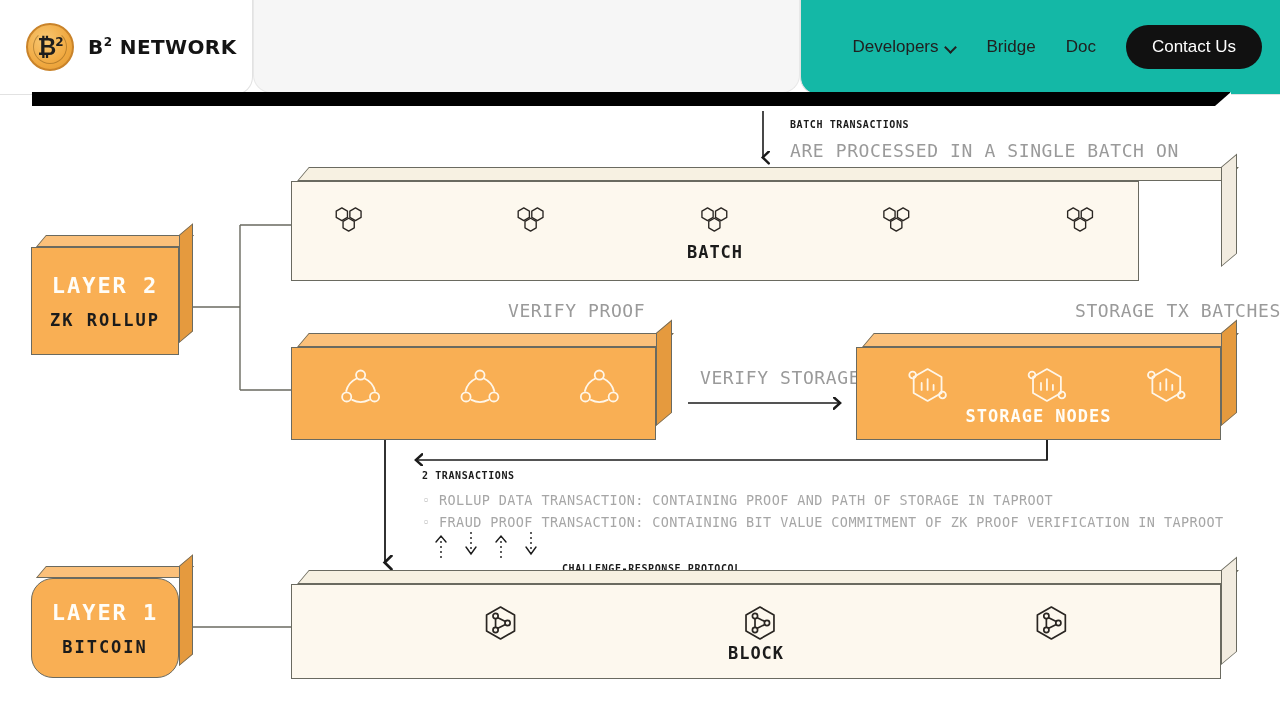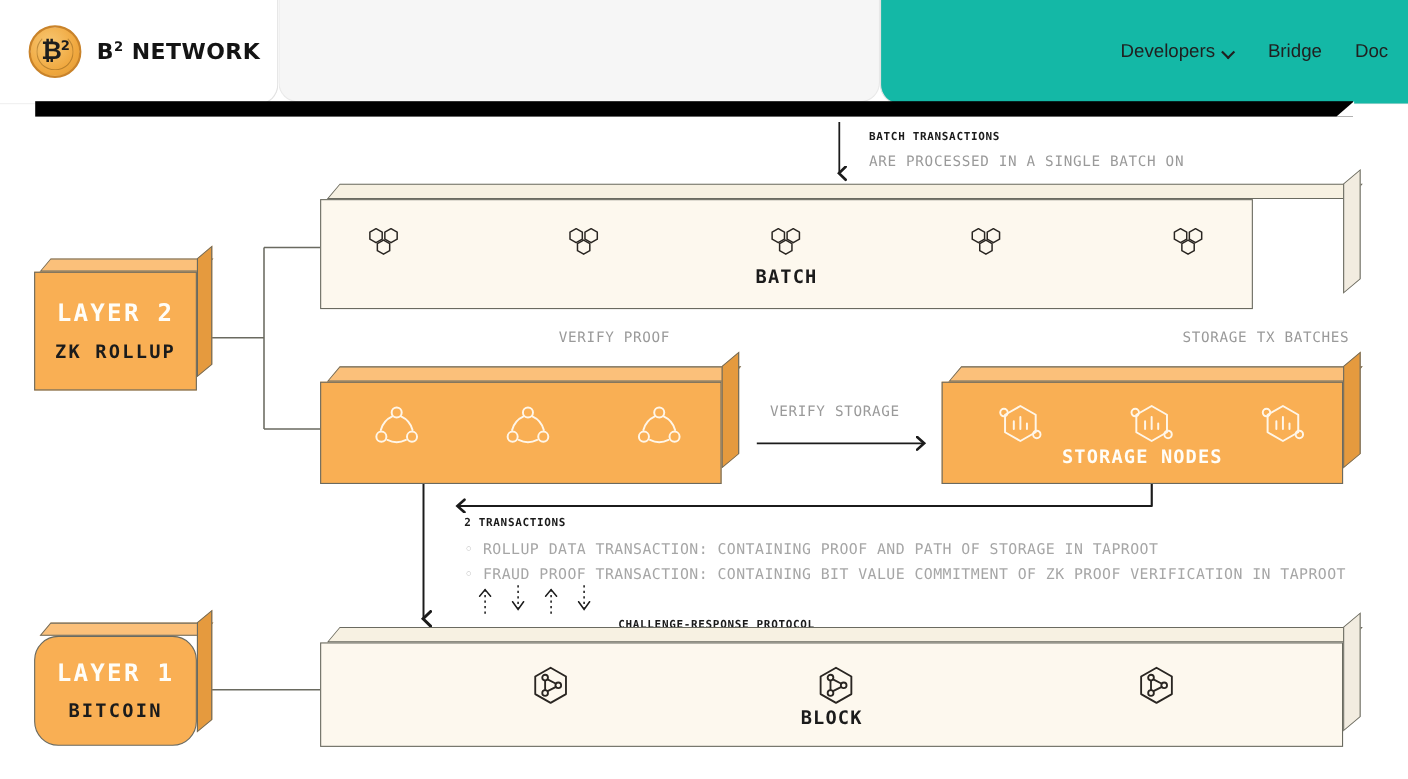--- a/index.html
+++ b/index.html
@@ -131,21 +131,21 @@
     font-weight:bold;font-size:17px;color:#1b1b1b;letter-spacing:2px;
     text-align:center;width:100%;margin-top:12px;
   }
 
   
   .ann{
     position:absolute;
     font-family:"DejaVu Sans Mono","Liberation Mono",monospace;
     white-space:nowrap;
   }
-  .ann-grey{color:#9a9a9a;font-size:13px;letter-spacing:.6px;}
+  .ann-grey{color:#9a9a9a;font-size:18px;letter-spacing:.6px;}
   .ann-bold{color:#1b1b1b;font-weight:bold;font-size:10px;letter-spacing:.6px;}
   .bullet-line{color:#a6a6a6;font-size:13.5px;letter-spacing:.4px;}
   .bullet-dot{color:#bdbdbd;}
 </style>
 </head>
 <body>
 
 <div id="header">
 
   <div class="hdr-logo-panel">
@@ -165,20 +165,21 @@
     <div class="nav-link">
       <span>Developers</span>
       <span class="chev"></span>
     </div>
     <div class="nav-link">
       <span>Bridge</span>
     </div>
     <div class="nav-link">
       <span>Doc</span>
     </div>
+    <div class="contact-btn">Contact Us</div>
   </div>
 
   <div class="black-bar"></div>
 </div>
 
 <div id="diagram">
 
   <svg id="svgwires" viewBox="0 0 1280 613">
     <defs>
       <marker id="ar" markerWidth="9" markerHeight="9" refX="4" refY="4.2" orient="auto">

